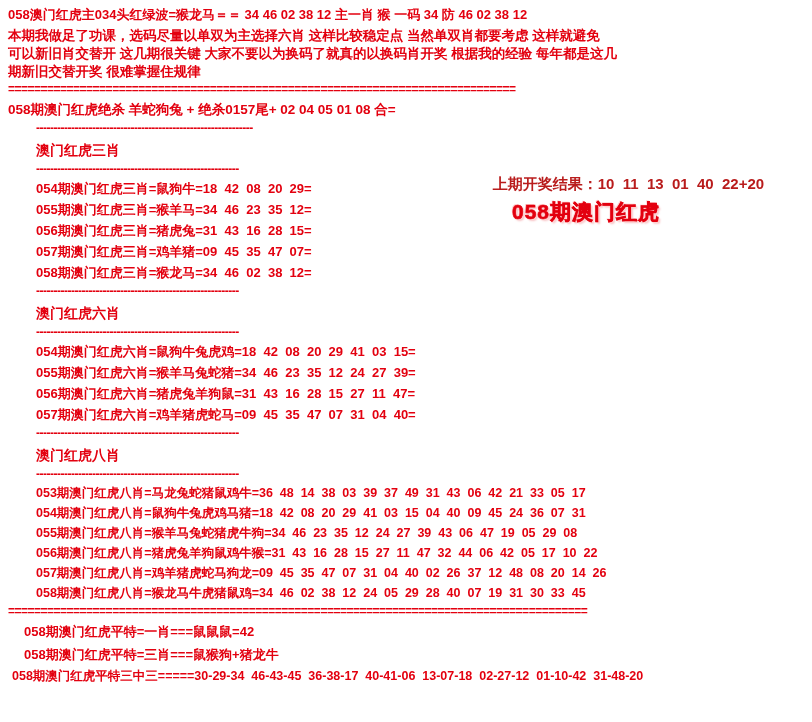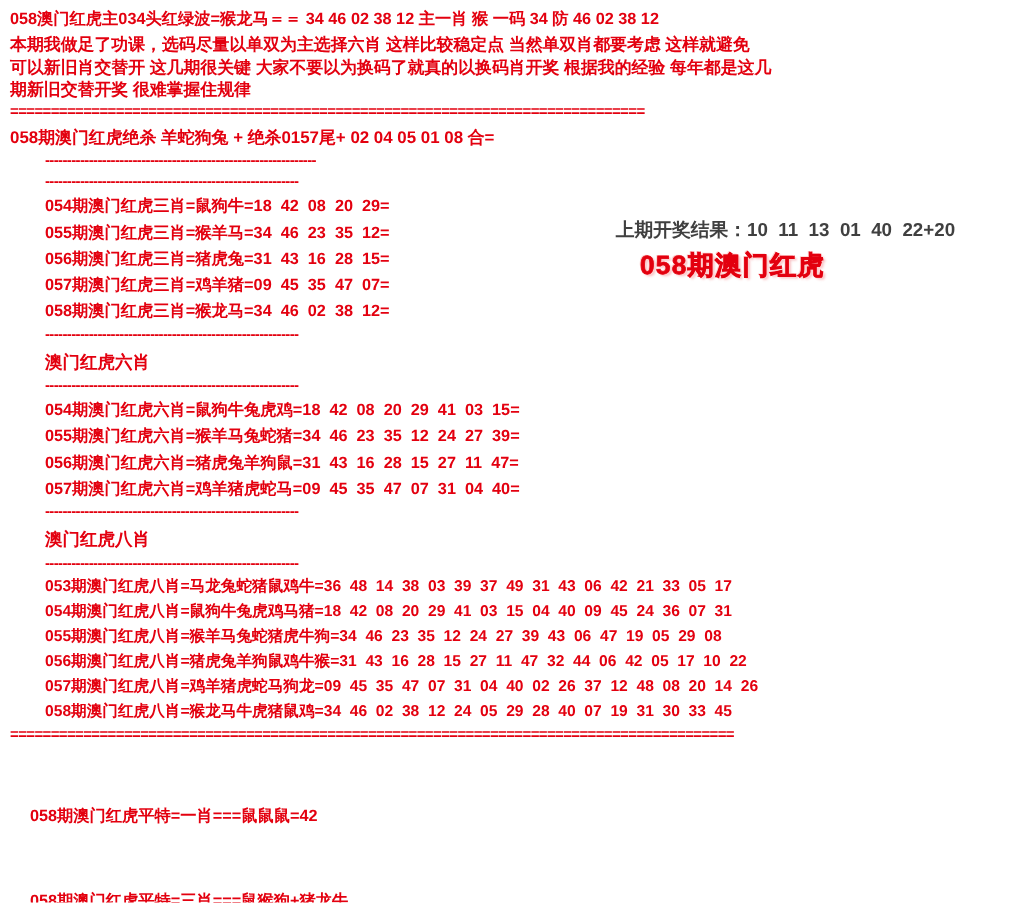--- a/index.html
+++ b/index.html
@@ -79,21 +79,21 @@
     font-size: 13.5px;
     font-weight: bold;
     line-height: 20px;
   }
   .result {
     position: absolute;
     left: 476px;
     top: 158px;
     font-size: 15px;
     font-weight: bold;
-    color: #404040;
+    color: #b91c1c;
     white-space: pre;
   }
   .bigtitle {
     position: absolute;
     left: 512px;
     top: 198px;
     font-size: 21px;
     font-weight: bold;
     color: #e3000f;
     letter-spacing: 1px;
@@ -106,21 +106,20 @@
   .pingte {
     padding-left: 12px;
   }
   .pingte .block-title {
     padding-left: 24px;
     padding-top: 4px;
   }
   .pingte .row {
     padding-left: 12px;
     line-height: 23px;
-    margin-top: 45px;
   }
 </style>
 </head>
 <body>
 
 <div class="page">
 
   <div class="topline">058澳门红虎主034头红绿波=猴龙马＝＝ 34  46  02  38  12  主一肖    猴  一码 34  防  46  02  38  12</div>
 
   <div class="para">
@@ -135,20 +134,21 @@
 
   <div class="sep-short">--------------------------------------------------------------</div>
 
   <div class="result">
     <span>上期开奖结果：</span><span>10  11  13  01  40  22+20</span>
   </div>
 
   <div class="bigtitle">058期澳门红虎</div>
 
   <div class="block">
+    <div class="block-title">澳门红虎三肖</div>
     <div class="sep" style="padding-left:0">----------------------------------------------------------</div>
     <div class="row">054期澳门红虎三肖=鼠狗牛=18  42  08  20  29=</div>
     <div class="row">055期澳门红虎三肖=猴羊马=34  46  23  35  12=</div>
     <div class="row">056期澳门红虎三肖=猪虎兔=31  43  16  28  15=</div>
     <div class="row">057期澳门红虎三肖=鸡羊猪=09  45  35  47  07=</div>
     <div class="row">058期澳门红虎三肖=猴龙马=34  46  02  38  12=</div>
   </div>
 
   <div class="sep-short">----------------------------------------------------------</div>
 

